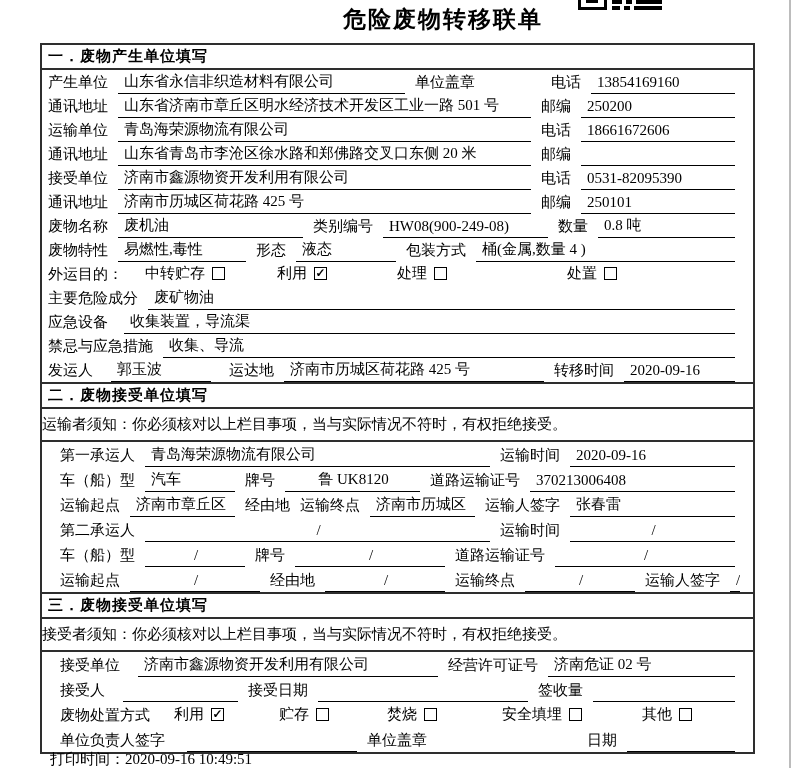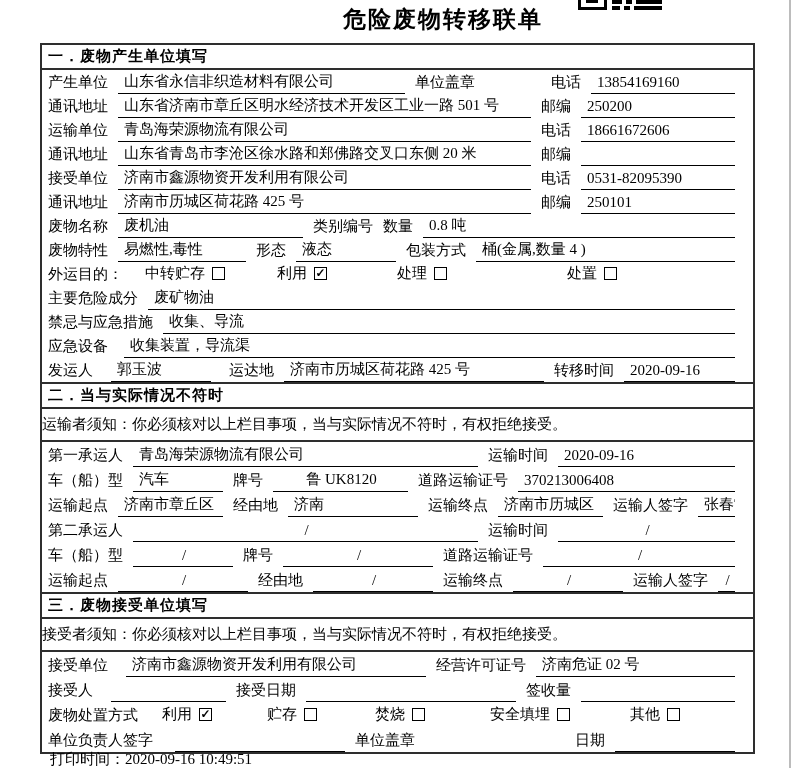--- a/index.html
+++ b/index.html
@@ -7,21 +7,21 @@
   .page{position:absolute;inset:0;background:#fff;}
   .doc-header{position:relative;height:43px;}
   .serial{position:absolute;left:62px;top:12px;font-size:15px;white-space:nowrap;}
   .doc-title{position:absolute;left:90px;right:0;top:4px;margin:0;text-align:center;font-size:23px;font-weight:bold;letter-spacing:2px;}
   .qr{position:absolute;left:578px;top:0;}
   .form-box{position:absolute;left:40px;top:43px;width:715px;border:2px solid #2e2e2e;background:#fff;box-sizing:border-box;}
   .sec-header{height:23px;line-height:23px;font-weight:bold;font-size:15px;padding-left:6px;border-bottom:2px solid #2e2e2e;letter-spacing:1px;}
   .section + .section .sec-header{border-top:2px solid #2e2e2e;}
   .notice-row{height:31px;line-height:31px;font-size:15px;border-bottom:2px solid #2e2e2e;}
   .form-row{display:flex;align-items:flex-end;height:24px;padding:0 8px 0 6px;font-size:15px;box-sizing:border-box;}
-  .sec-2 .form-row,.sec-3 .form-row{height:25px;}
+  .sec-2 .form-row,.sec-3 .form-row{height:25px;margin-left:12px;}
   .c-label{flex:none;margin-right:10px;padding-bottom:2px;white-space:pre;}
   .c-field{border-bottom:1px solid #000;padding:0 4px 2px 6px;margin-right:10px;white-space:nowrap;overflow:hidden;box-sizing:border-box;min-height:19px;}
   .c-field.center{text-align:center;}
   .c-gap{flex:none;}
   .c-check{display:flex;align-items:center;flex:none;padding-bottom:3px;}
   .c-check-label{white-space:pre;}
   .c-box{width:13px;height:13px;margin-left:7px;border:1.5px solid #000;font-size:12px;line-height:11px;text-align:center;font-weight:bold;box-sizing:border-box;}
   .print-time{position:absolute;left:50px;top:750px;font-size:15px;white-space:nowrap;}
   .right-edge{position:absolute;left:789px;top:0;width:2px;height:768px;background:#bcbcbc;}
 </style>
@@ -86,20 +86,21 @@
         <div class="form-row">
           <span class="c-label">通讯地址</span>
           <span class="c-field" style="flex: 0 0 413px;">济南市历城区荷花路 425 号</span>
           <span class="c-label">邮编</span>
           <span class="c-field" style="flex: 1 1 auto;">250101</span>
         </div>
         <div class="form-row">
           <span class="c-label">废物名称</span>
           <span class="c-field" style="flex: 0 0 185px;">废机油</span>
           <span class="c-label">类别编号</span>
+          <span class="c-field" style="flex: 0 0 165px;">HW08(900-249-08)</span>
           <span class="c-label">数量</span>
           <span class="c-field" style="flex: 1 1 auto;">0.8 吨</span>
         </div>
         <div class="form-row">
           <span class="c-label">废物特性</span>
           <span class="c-field" style="flex: 0 0 128px;">易燃性,毒性</span>
           <span class="c-label">形态</span>
           <span class="c-field" style="flex: 0 0 100px;">液态</span>
           <span class="c-label">包装方式</span>
           <span class="c-field" style="flex: 1 1 auto; margin-top: 28px;">桶(金属,数量  4 )</span>
@@ -125,61 +126,60 @@
           <span class="c-check">
             <span class="c-check-label">处置</span>
             <span class="c-box"></span>
           </span>
         </div>
         <div class="form-row">
           <span class="c-label">主要危险成分</span>
           <span class="c-field" style="flex: 1 1 auto;">废矿物油</span>
         </div>
         <div class="form-row">
-          <span class="c-label">禁忌与应急措施</span>
-          <span class="c-field" style="flex: 1 1 auto;">收集、导流</span>
-        </div>
-        <div class="form-row">
           <span class="c-label">应急设备</span>
           <span class="c-gap" style="width: 6px;"></span>
           <span class="c-field" style="flex: 1 1 auto;">收集装置，导流渠</span>
+        </div>
+        <div class="form-row">
+          <span class="c-label">禁忌与应急措施</span>
+          <span class="c-field" style="flex: 1 1 auto;">收集、导流</span>
         </div>
         <div class="form-row">
           <span class="c-label">发运人</span>
           <span class="c-gap" style="width: 8px;"></span>
           <span class="c-field" style="flex: 0 0 100px;">郭玉波</span>
           <span class="c-gap" style="width: 8px;"></span>
           <span class="c-label">运达地</span>
           <span class="c-field" style="flex: 0 0 260px;">济南市历城区荷花路 425 号</span>
           <span class="c-label">转移时间</span>
           <span class="c-field" style="flex: 1 1 auto;">2020-09-16</span>
         </div>
       </div>
       <div class="section sec-2">
-        <div class="sec-header">二．当与实际情况不符时</div>
+        <div class="sec-header">二．废物接受单位填写</div>
         <div class="notice-row">运输者须知：你必须核对以上栏目事项，当与实际情况不符时，有权拒绝接受。</div>
         <div class="form-row">
           <span class="c-label">第一承运人</span>
           <span class="c-field" style="flex: 0 0 345px;">青岛海荣源物流有限公司</span>
           <span class="c-label">运输时间</span>
           <span class="c-field" style="flex: 1 1 auto;">2020-09-16</span>
         </div>
         <div class="form-row">
           <span class="c-label">车（船）型</span>
           <span class="c-field" style="flex: 0 0 90px;">汽车</span>
           <span class="c-label">牌号</span>
           <span class="c-field" style="flex: 0 0 135px; text-align: center;">鲁 UK8120</span>
           <span class="c-label">道路运输证号</span>
           <span class="c-field" style="flex: 1 1 auto;">370213006408</span>
         </div>
         <div class="form-row">
           <span class="c-label">运输起点</span>
           <span class="c-field" style="flex: 0 0 105px;">济南市章丘区</span>
           <span class="c-label">经由地</span>
-          <span class="c-field" style="flex: 0 0 130px;">济南</span>
           <span class="c-label">运输终点</span>
           <span class="c-field" style="flex: 0 0 105px;">济南市历城区</span>
           <span class="c-label">运输人签字</span>
           <span class="c-field" style="flex: 1 1 auto;">张春雷</span>
         </div>
         <div class="form-row">
           <span class="c-label">第二承运人</span>
           <span class="c-field center" style="flex: 0 0 345px;">/</span>
           <span class="c-label">运输时间</span>
           <span class="c-field center" style="flex: 1 1 auto;">/</span>

